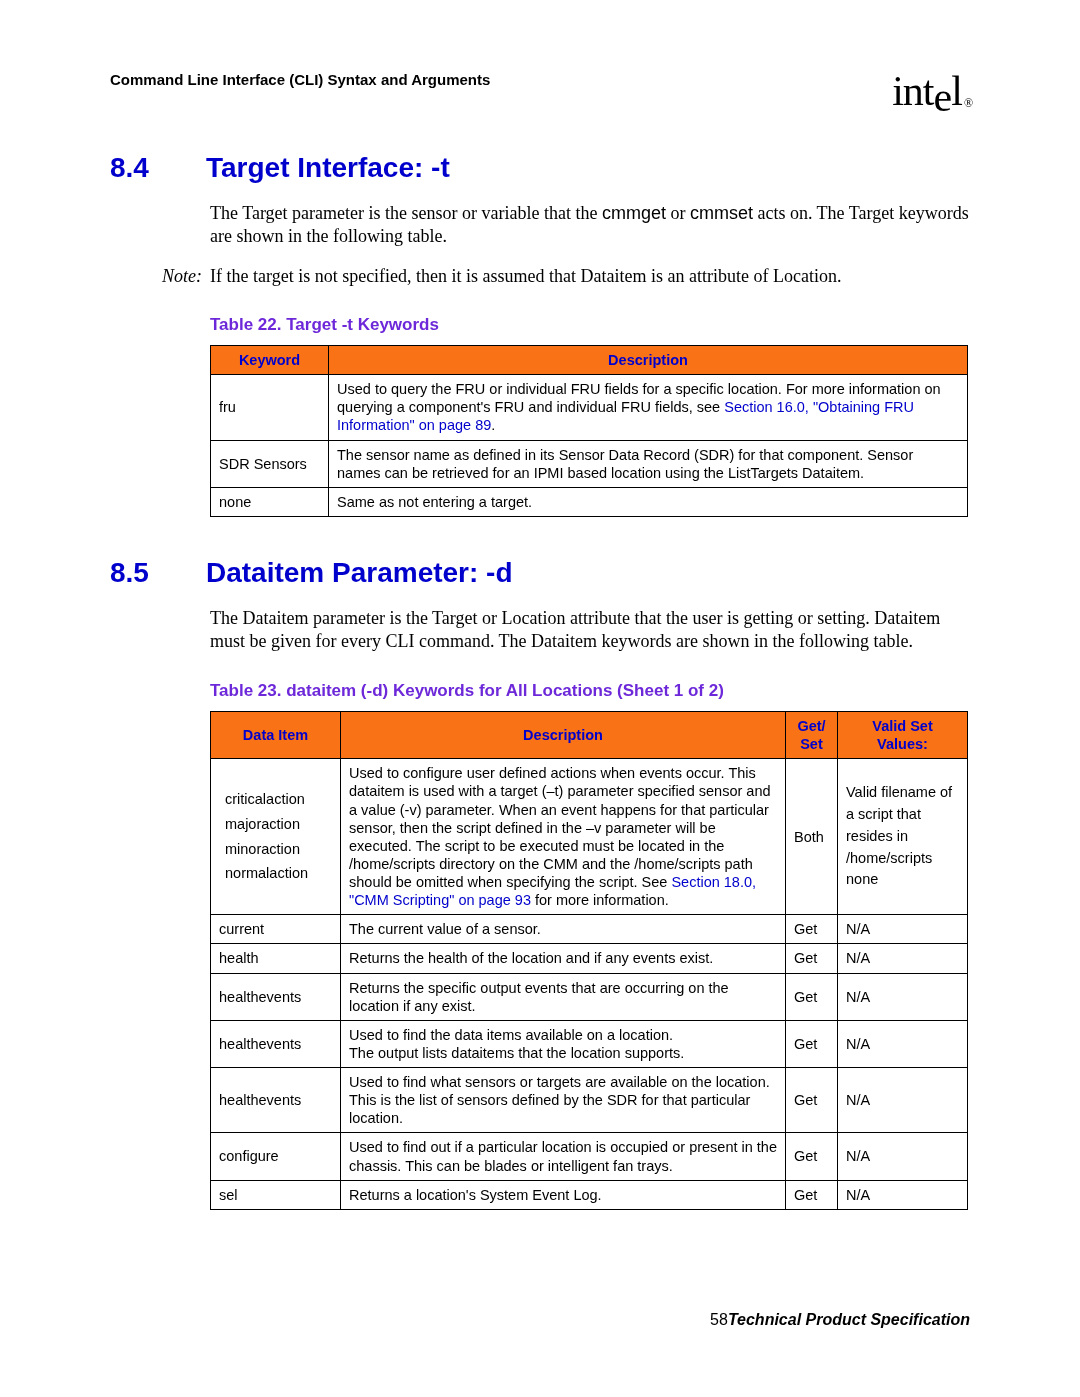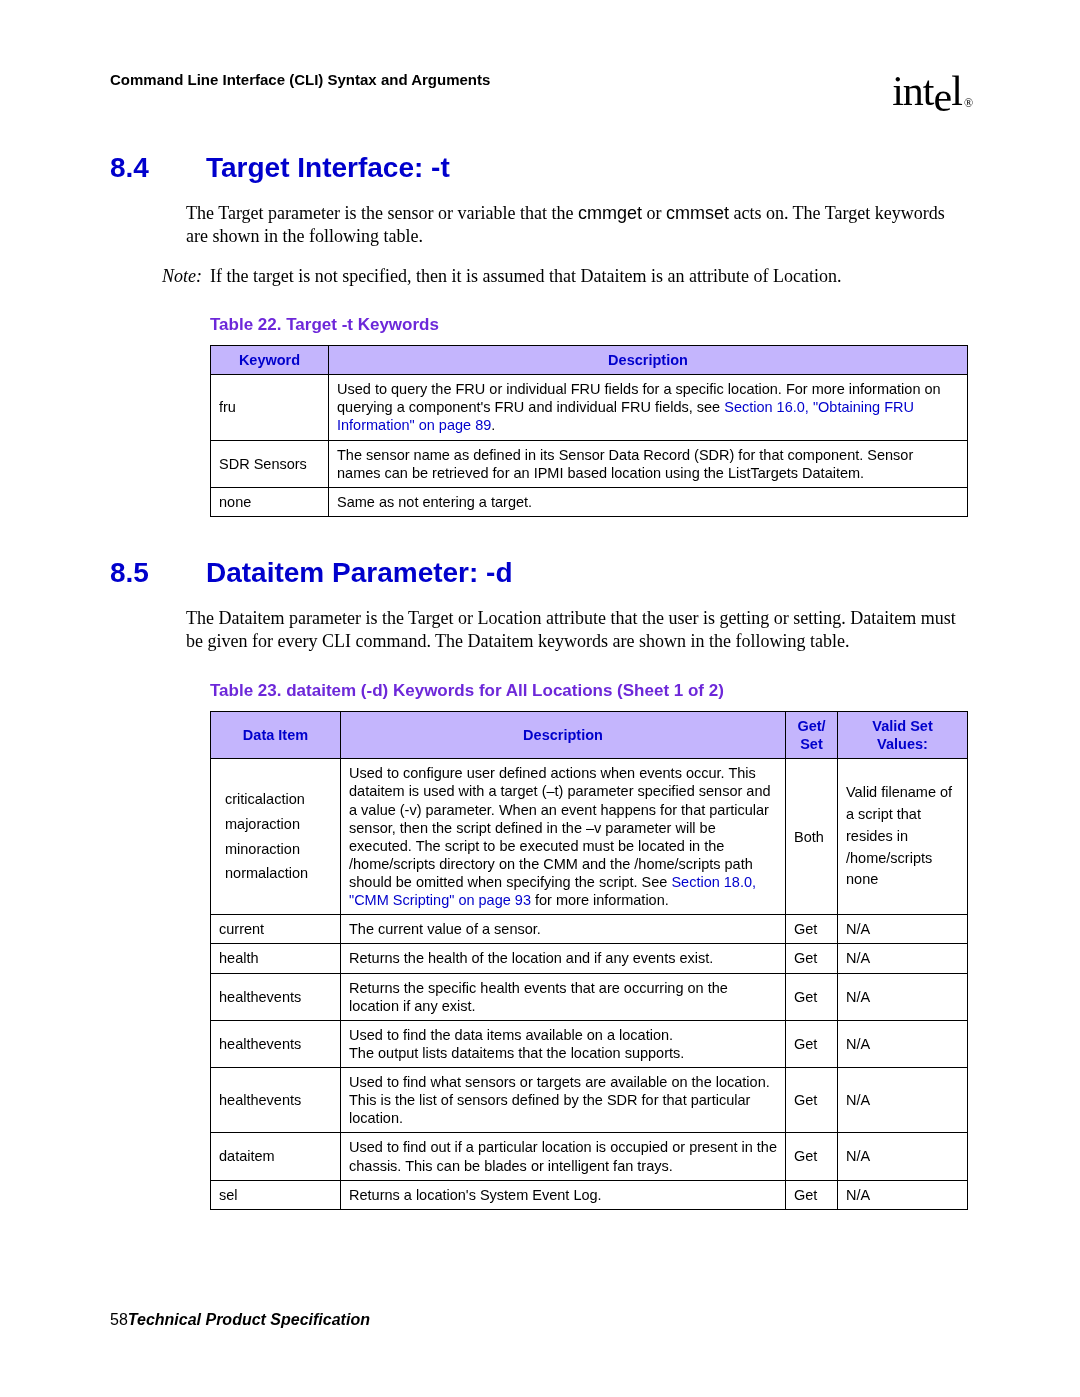--- a/index.html
+++ b/index.html
@@ -41,21 +41,21 @@
   .logo sub.reg { font-size: 12px; vertical-align: baseline; position: relative; top: 2px; left: 2px; }
   h2.section {
     font-family: Arial, Helvetica, sans-serif;
     font-weight: bold;
     color: #0000cc;
     font-size: 28px;
     margin: 40px 0 14px 0;
   }
   h2.section .num { display:inline-block; width: 96px; }
   .body-text {
-    margin-left: 76px;
+    margin-left: 100px;
     font-size: 18px;
     line-height: 1.28;
   }
   .note-row {
     display:flex;
     font-size: 18px;
   }
   .note-row .label { width: 100px; font-style: italic; text-align: right; padding-right: 8px; box-sizing: border-box;}
   .note-row .ntext { flex: 1; }
   .table-caption {
@@ -73,36 +73,36 @@
     width: 758px;
   }
   table.data th, table.data td {
     border: 1px solid #000;
     padding: 5px 8px;
     text-align: left;
     vertical-align: middle;
     line-height: 1.25;
   }
   table.data th {
-    background: #c4b5fd;
+    background: #f97316;
     color: #0000cc;
     text-align: center;
     font-weight: bold;
   }
   table.data td.keyword { white-space: normal; }
   .link { color: #0000cc; }
   .sup-tm { font-size: 10px; vertical-align: super; font-style: italic;}
   .sup-r  { font-size: 10px; vertical-align: super; font-style: italic;}
   .footer {
     position: absolute;
     bottom: 68px;
     left: 110px;
     right: 110px;
     display: flex;
-    justify-content: flex-start;
+    justify-content: flex-end;
     font-family: Arial, Helvetica, sans-serif;
     font-size: 16px;
   }
   .footer .right { font-style: italic; font-weight: bold; }
   
   .t22 col.c1 { width: 118px; }
   
   .t23 col.c1 { width: 130px; }
   .t23 col.c3 { width: 52px; }
   .t23 col.c4 { width: 130px; }
@@ -213,39 +213,39 @@
         <td>N/A</td>
       </tr>
       <tr>
         <td>health</td>
         <td>Returns the health of the location and if any events exist.</td>
         <td>Get</td>
         <td>N/A</td>
       </tr>
       <tr>
         <td>healthevents</td>
-        <td>Returns the specific health events that are occurring on the location if any exist.</td>
+        <td>Returns the specific output events that are occurring on the location if any exist.</td>
         <td>Get</td>
         <td>N/A</td>
       </tr>
       <tr>
         <td>healthevents</td>
         <td style="white-space:pre-line">Used to find the data items available on a location.
 The output lists dataitems that the location supports.</td>
         <td>Get</td>
         <td>N/A</td>
       </tr>
       <tr>
         <td>healthevents</td>
         <td>Used to find what sensors or targets are available on the location. This is the list of sensors defined by the SDR for that particular location.</td>
         <td>Get</td>
         <td>N/A</td>
       </tr>
       <tr>
-        <td>dataitem</td>
+        <td>configure</td>
         <td>Used to find out if a particular location is occupied or present in the chassis. This can be blades or intelligent fan trays.</td>
         <td>Get</td>
         <td>N/A</td>
       </tr>
       <tr>
         <td>sel</td>
         <td>Returns a location's System Event Log.</td>
         <td>Get</td>
         <td>N/A</td>
       </tr>

